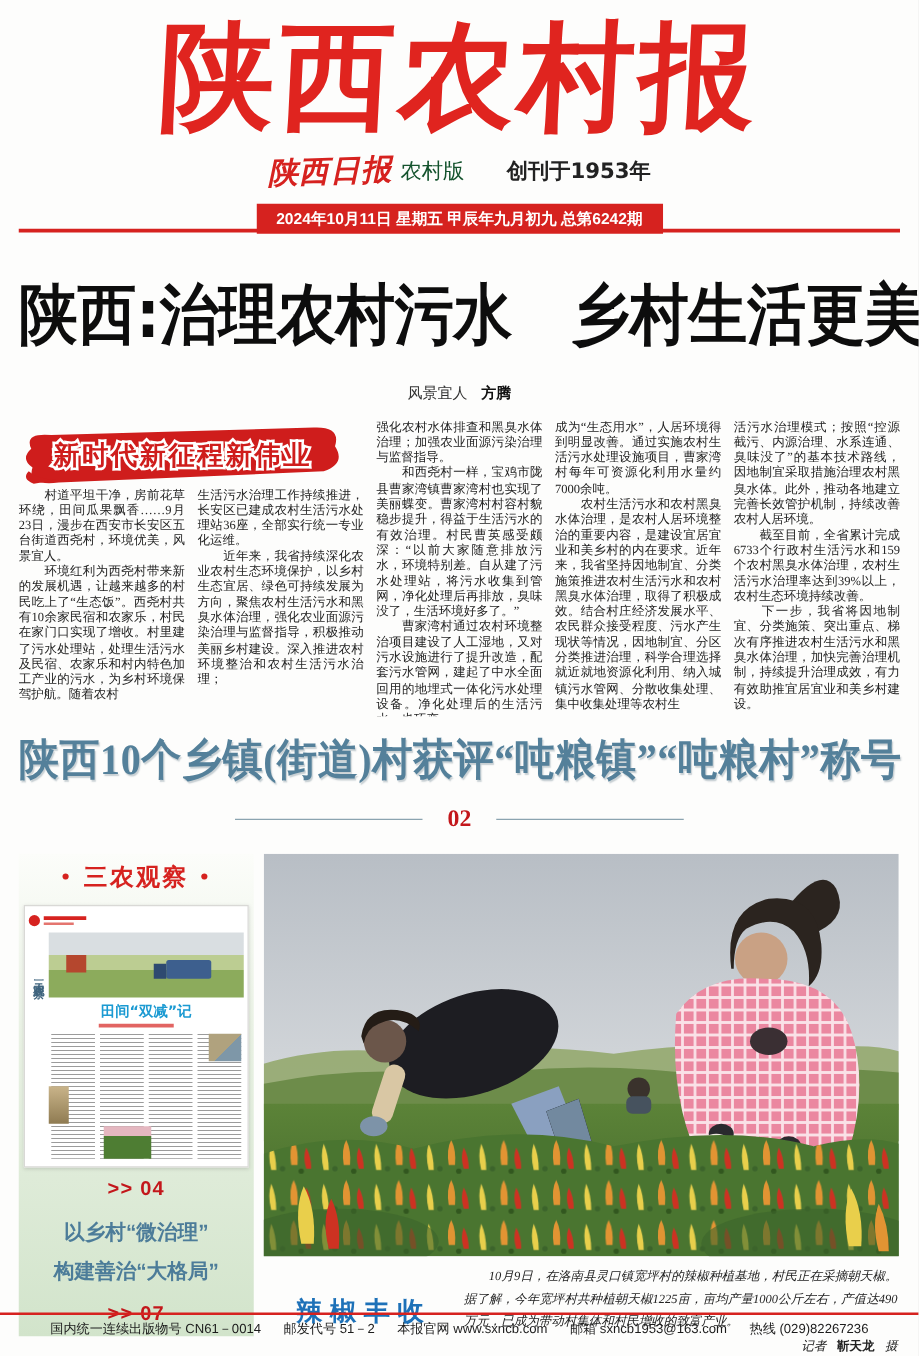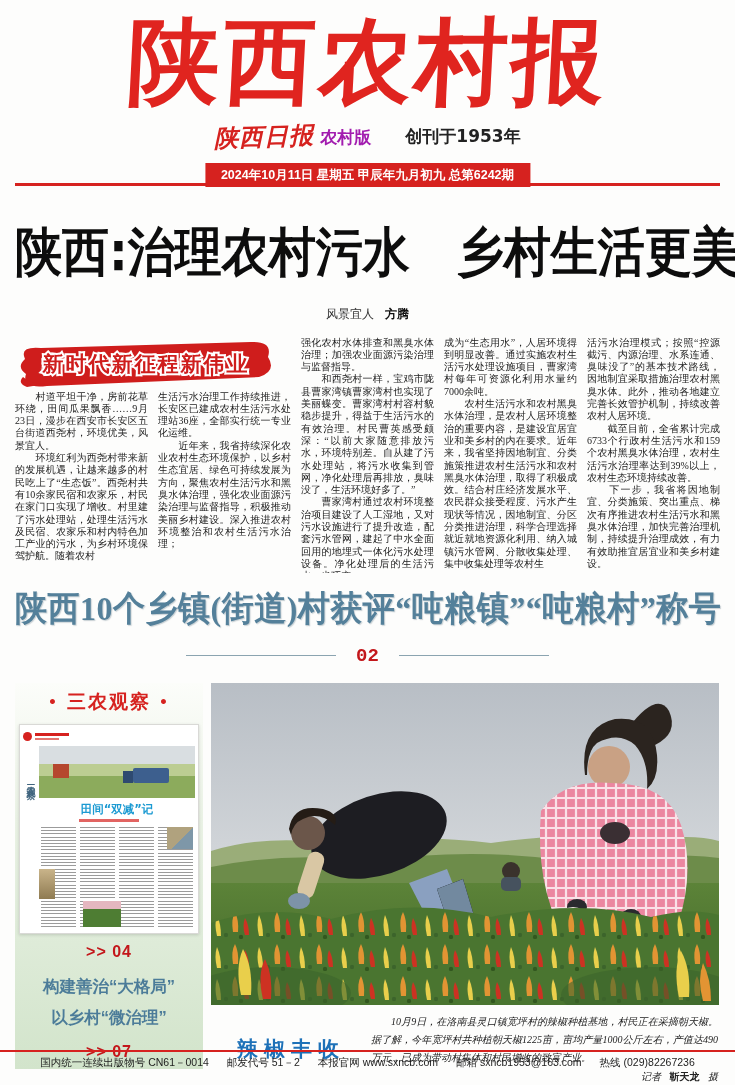--- a/index.html
+++ b/index.html
@@ -18,21 +18,21 @@
     font-size: 92px; line-height: 1.05; font-weight: 900; color: #e0241f;
     letter-spacing: 4px; transform: skewX(-3deg) scaleY(1.02); display:block;
   }
   .masthead-sub { margin-top: 10px; font-size: 0; }
   .masthead-sub span { vertical-align: middle; }
   .brand-script {
     color:#d6221f; font-weight: bold; font-style: italic;
     font-size: 24px; letter-spacing: 1px; margin-right: 6px;
     font-family: "DejaVu Serif", serif; transform: rotate(-2deg); display:inline-block;
   }
-  .edition { font-family:"DejaVu Sans", sans-serif; font-weight:bold; font-size: 17px; color:#a21caf; }
+  .edition { font-family:"DejaVu Sans", sans-serif; font-weight:normal; font-size: 17px; color:#14532d; }
   .founded { font-family:"DejaVu Sans", sans-serif; font-weight:bold; font-size: 17px; color:#222; margin-left: 34px; }
 
   .date-row { position: relative; height: 28px; margin-top: 8px; }
   .date-rule { position:absolute; left:0; right:0; bottom:3px; height:2.5px; background:#d6221f; }
   .date-box {
     position:absolute; left:50%; transform: translateX(-50%); bottom: 2px;
     background:#d6221f; color:#fff; font-family:"Liberation Sans", sans-serif;
     font-weight:bold; font-size:12.5px; padding: 4px 16px 3px; white-space: nowrap; z-index:1;
   }
 
@@ -55,21 +55,21 @@
 
   
   .headline2 {
     margin-top: 12px; text-align:center; font-weight:bold; font-size: 32px;
     color:#54809a; letter-spacing: 0.5px; white-space: nowrap;
     text-shadow: 1px 1.5px 1px rgba(40,70,90,.25);
     font-family: "Liberation Serif", serif; transform: scaleY(1.08); transform-origin: top center;
   }
   .pageref-row { margin-top: 16px; display:flex; align-items:center; justify-content:center; gap: 20px; }
   .pageref-row .line { width: 150px; height: 1px; background:#8ba4b0; }
-  .pageref-row .num { color:#c3171b; font-weight: bold; font-family:Liberation Mono, monospace; font-size: 19px; }
+  .pageref-row .num { color:#c3171b; font-weight: bold; font-family:Liberation Serif, serif; font-size: 19px; }
 
   
   .lower { display: flex; gap: 8px; margin-top: 16px; height: 386px; }
   .sidebar {
     width: 188px; flex:none; padding: 6px 10px 8px;
     background: linear-gradient(180deg, #fcfdfa 0%, #eaf2e5 35%, #d2e4cb 100%);
     display:flex; flex-direction:column; align-items:center; justify-content: space-between;
   }
   .section-title { color:#d6221f; font-family:"DejaVu Sans", sans-serif; font-weight:bold;
     font-size: 19px; letter-spacing: 2px; display:flex; align-items:center; gap:8px; }
@@ -218,22 +218,22 @@
               <div class="stripe"></div>
             <div class="thumb-img-tan"></div>
             <div class="thumb-img-green"></div>
             <div class="thumb-img-river"></div>
           </div>
         </div>
 
         <div class="sb-ref">&gt;&gt; 04</div>
 
         <div class="teaser">
+          <div>以乡村“微治理”</div>
           <div>构建善治“大格局”</div>
-          <div>以乡村“微治理”</div>
         </div>
 
         <div class="sb-ref">&gt;&gt; 07</div>
       </div>
 
       <div class="photo-block">
         <svg class="photo-frame" viewBox="0 0 508 322">
           <defs>
             <linearGradient id="sky" x1="0" y1="0" x2="0" y2="1">
               <stop offset="0" stop-color="#b8bec5"></stop>

